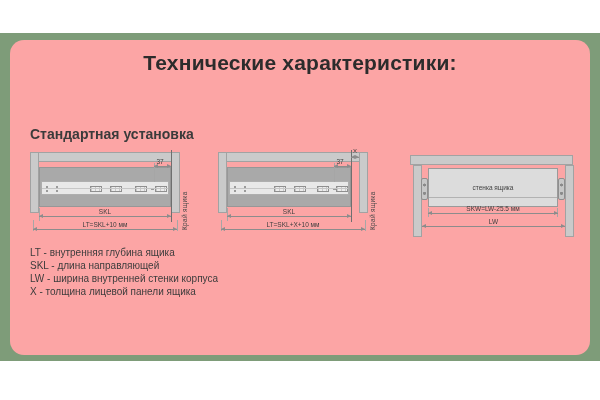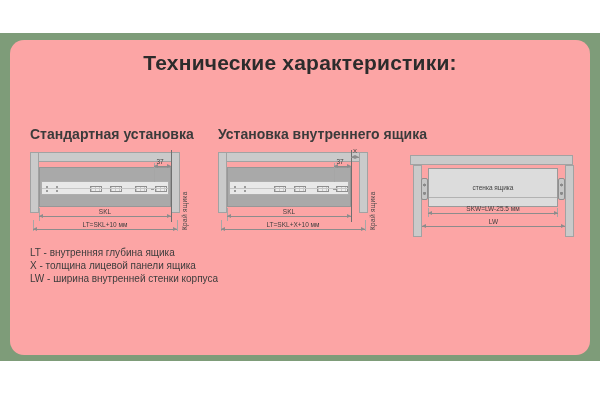--- a/index.html
+++ b/index.html
@@ -79,21 +79,20 @@
       <div class="dlbl" style="left:11px; top:82px; width:132px;">SKL</div>
       <div class="dim" style="left:11px; top:90px; width:132px;"></div>
       <div class="ext" style="left:5px; top:94px; height:11px;"></div>
       <div class="ext" style="left:149px; top:94px; height:11px;"></div>
       <div class="dlbl" style="left:5px; top:95px; width:144px;">LT=SKL+10 мм</div>
       <div class="dim" style="left:5px; top:103px; width:144px;"></div>
       <div class="edge-cap" style="left:153px; top:56px; height:48px;">Край ящика</div>
     </div>
 
     <div class="dgram" style="left:208px; top:86px; width:175px; height:118px;">
-      <div class="dg-title" style="left:0; top:0; width:150px;">Установка внутреннего ящика</div>
       <div class="cab" style="left:0; top:26px; width:150px; height:10px;"></div>
       <div class="cab" style="left:0; top:26px; width:9px; height:61px;"></div>
       <div class="cab" style="left:141px; top:26px; width:9px; height:61px;"></div>
       <div class="panel" style="left:9px; top:41px; width:124px; height:40px;"></div>
       <div class="rail" style="left:11px; top:55px; width:120px; height:14px;">
         <i class="mk" style="left:4px"></i>
         <i class="mk" style="left:14px"></i>
         <i class="sl" style="left:44px"></i>
         <i class="sl" style="left:64px"></i>
         <i class="sl" style="left:87px"></i>
@@ -128,18 +127,19 @@
       <div class="ext" style="left:20px; top:58px; height:9px;"></div>
       <div class="ext" style="left:149px; top:58px; height:9px;"></div>
       <div class="dlbl" style="left:20px; top:55px; width:130px;">SKW=LW-25.5 мм</div>
       <div class="dim" style="left:20px; top:63px; width:130px;"></div>
       <div class="dlbl" style="left:14px; top:68px; width:143px;">LW</div>
       <div class="dim" style="left:14px; top:76px; width:143px;"></div>
     </div>
 
     <div class="legend">
       <div>LT - внутренняя глубина ящика</div>
+      <div>SKL - длина направляющей</div>
+      <div>LW - ширина внутренней стенки корпуса</div>
       <div>X - толщина лицевой панели ящика</div>
-      <div>LW - ширина внутренней стенки корпуса</div>
     </div>
 
   </div>
 </div>
 
 </body></html>

